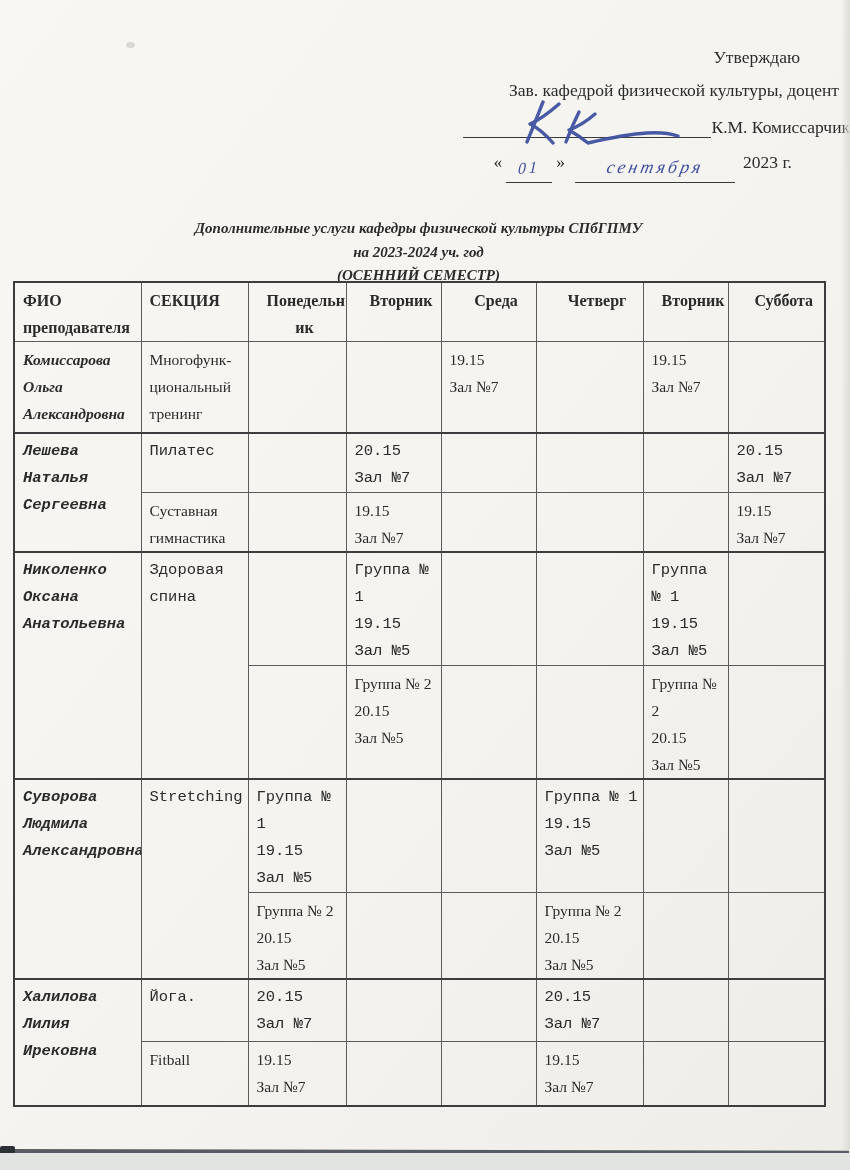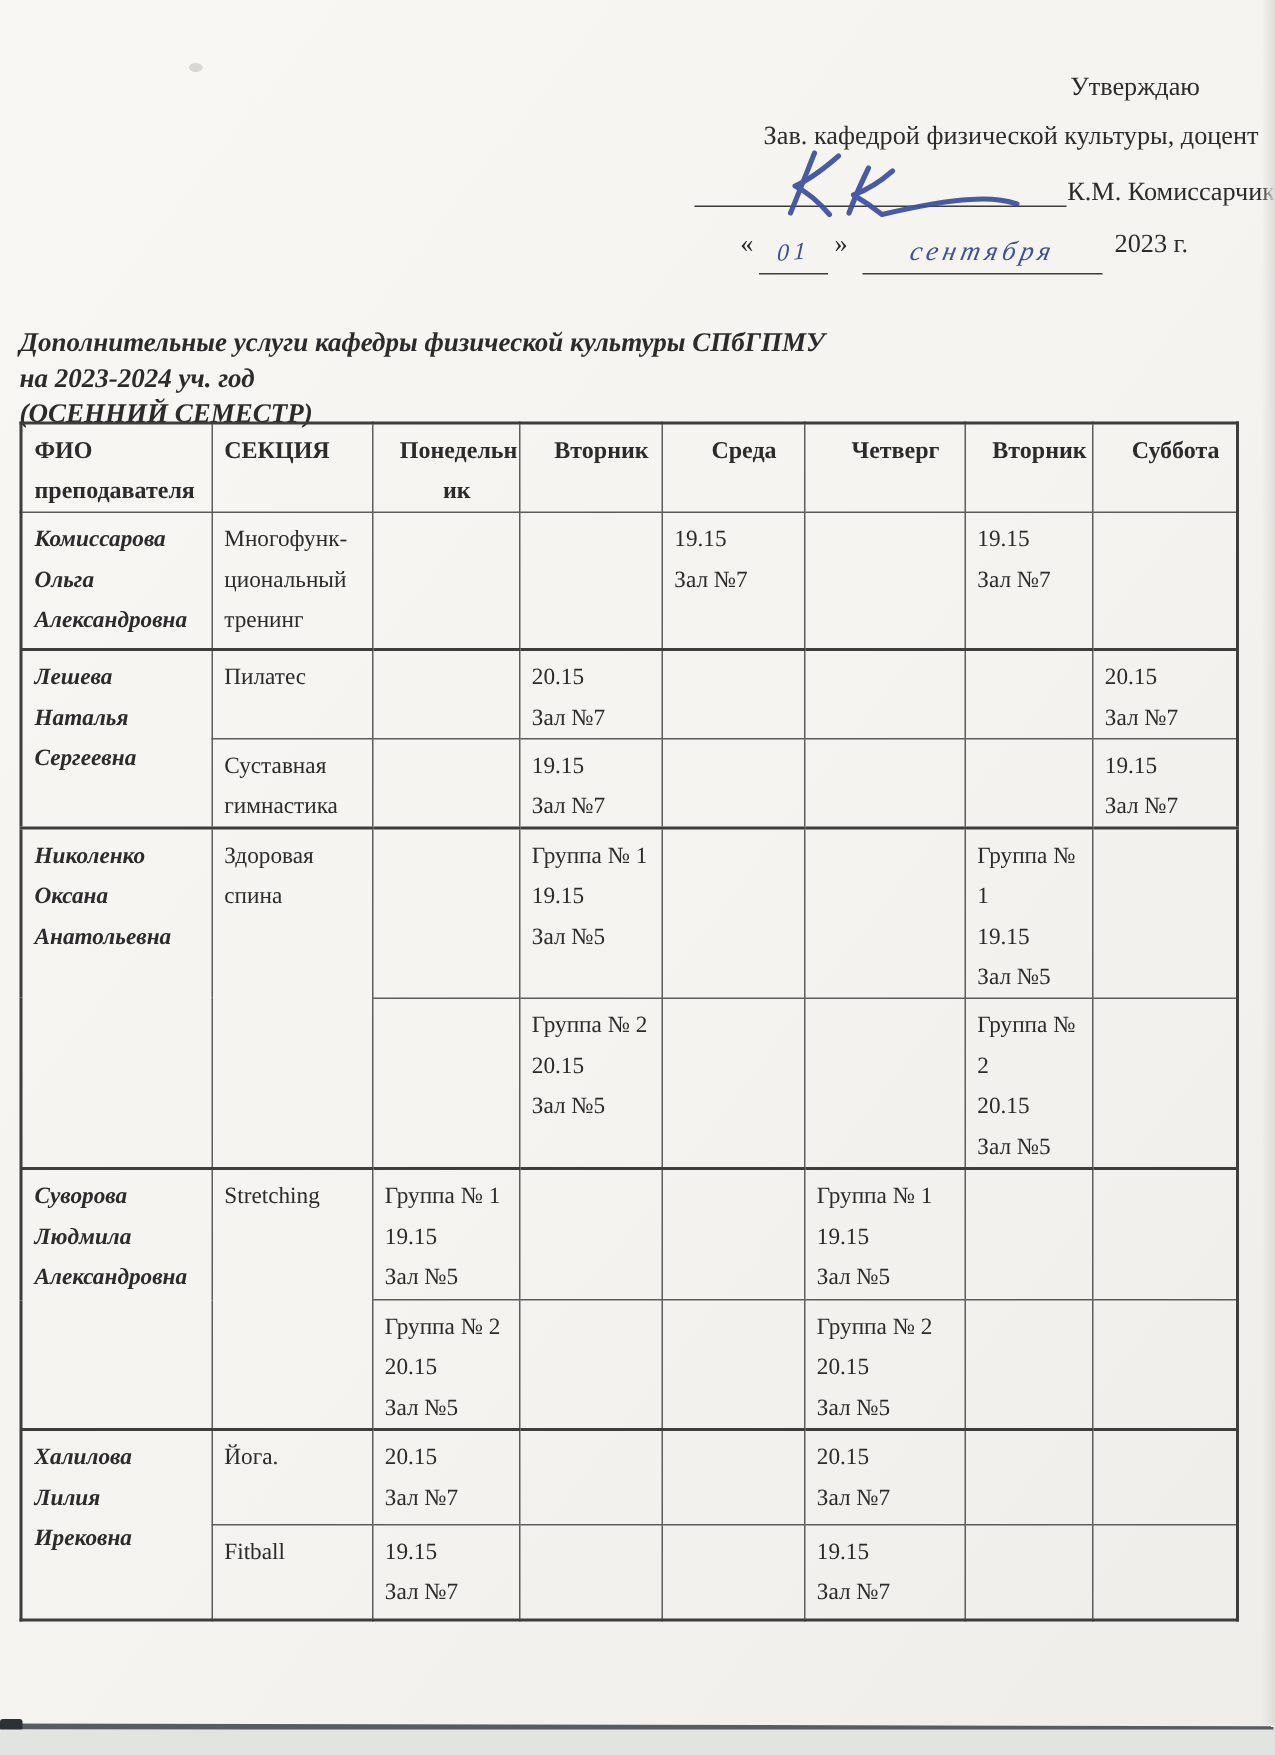--- a/index.html
+++ b/index.html
@@ -23,40 +23,40 @@
   .a-line4 { text-align:right; padding-right:58px; margin-top:8px; }
   .u { display:inline-block; border-bottom:1.4px solid #3a3a3a; text-align:center; vertical-align:-5px; height:26px; }
   .u-day { width:46px; margin:0 4px; }
   .u-month { width:160px; margin:0 8px 0 10px; }
   .hand { color:#3d4fa0; font-style:italic; display:inline-block; }
   .hand-day { font-size:16px; letter-spacing:3px; transform:rotate(-5deg) skewX(-8deg); }
   .hand-month { font-size:18px; letter-spacing:3px; transform:skewX(-12deg); }
   
   .doc-title {
     position:absolute; top:217px; left:13px; width:811px;
-    font-weight:bold; font-style:italic;
-    font-size:18px; line-height:23.5px;
+    text-align:center; font-weight:bold; font-style:italic;
+    font-size:15px; line-height:23.5px;
   }
   
   table.schedule {
     position:absolute; top:281px; left:13px; width:811px;
     border-collapse:collapse; table-layout:fixed;
     border:2px solid #3d3d3d;
   }
   .schedule th, .schedule td {
     border:1px solid #5c5c5c;
     vertical-align:top; text-align:left;
     padding:4px 3px 0 8px;
     font-size:15.5px; line-height:27px;
     white-space:pre-line; overflow:hidden;
   }
   .schedule th { font-weight:bold; font-size:16px; }
   .schedule th.day { text-align:center; padding-left:18px; }
   .schedule td.name { font-weight:bold; font-style:italic; }
-  .schedule tr.group-start td { border-top:2px solid #3d3d3d; }
+  .schedule tr.group-start td { border-top:2px solid #3d3d3d;font-family:Liberation Mono, monospace; }
   
   .speck { position:absolute; left:126px; top:42px; width:9px; height:6px; background:#d8d7d2; border-radius:50%; }
   .edge-shade-right { position:absolute; right:0; top:0; width:9px; height:1150px;
     background:linear-gradient(to left, #dddcd7, rgba(221,220,215,0)); }
   .paper-edge { position:absolute; left:0; top:1149px; width:849px; height:3.5px;
     background:#565c62; transform:rotate(0.12deg); transform-origin:left center; }
   .paper-edge-blob { position:absolute; left:0; top:1146px; width:15px; height:8px; background:#2d3136; border-radius:2px; }
   .scanner-strip { position:absolute; left:0; top:1152.5px; width:850px; height:18px; background:#e1e4e0; }
 </style>
 </head>

